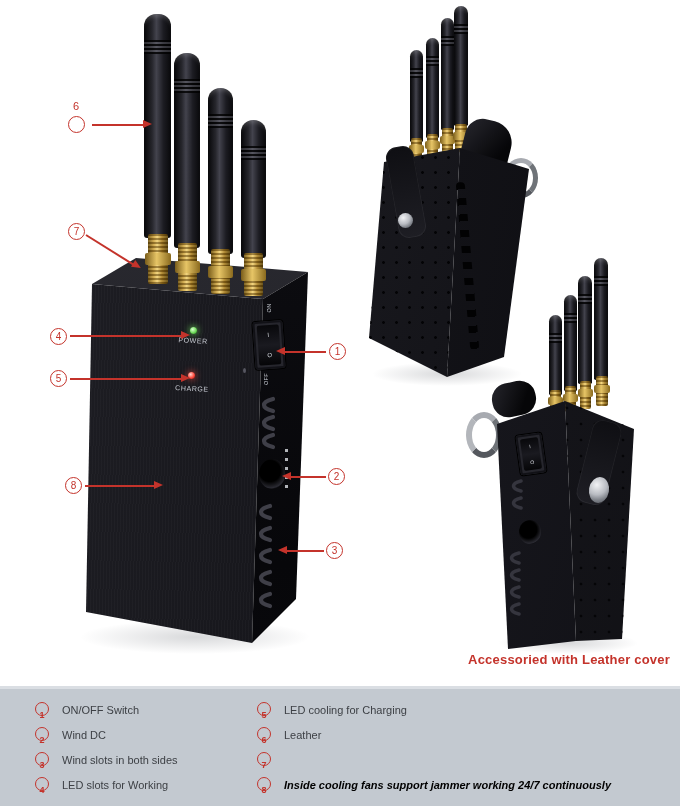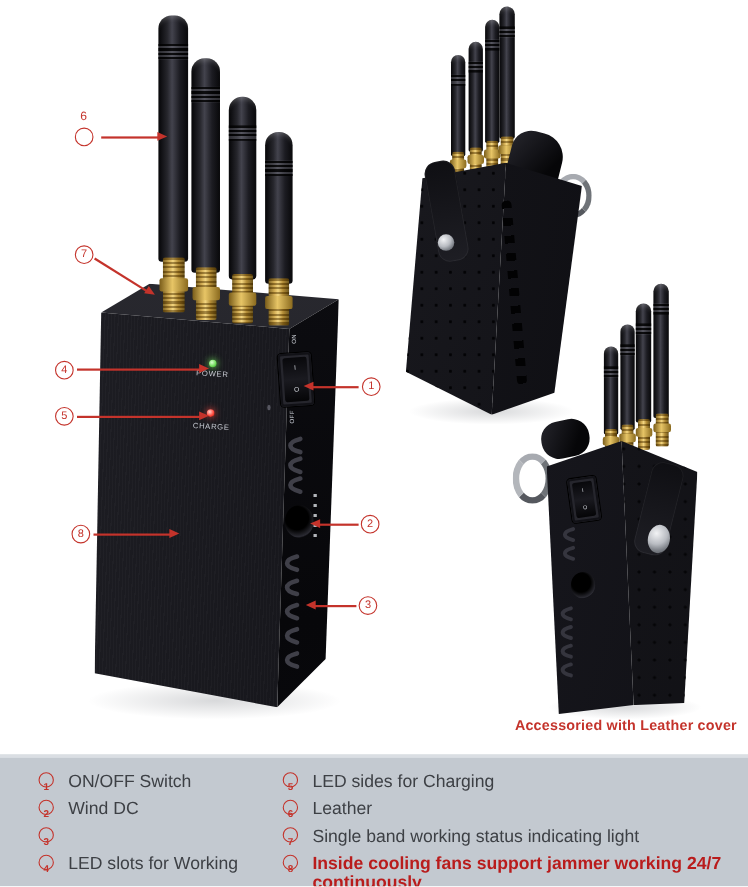--- a/index.html
+++ b/index.html
@@ -94,22 +94,22 @@
       color:#c4332b;font-size:13px;font-weight:bold;letter-spacing:.2px;}
   .legend{position:absolute;left:0;top:686px;width:680px;height:120px;background:#c3c9d0;
       border-top:3px solid #dadee3;box-sizing:border-box;}
   .lcol{position:absolute;top:13px;}
   .lrow{display:flex;align-items:flex-start;gap:12px;height:19px;margin-bottom:6px;}
   .lic{position:relative;width:16px;height:20px;flex:0 0 16px;}
   .lic i{display:block;position:absolute;top:0;left:1px;width:12px;height:12px;
       border:1.4px solid #c4332b;border-radius:50%;}
   .lic b{position:absolute;top:8px;left:0;width:16px;text-align:center;font-size:9px;
       font-weight:bold;color:#c4332b;font-style:normal;}
-  .llab{font-size:16px;line-height:17px;color:#3d4045;}
-  .llab.bold{font-weight:bold;color:#b91c1c;}
+  .llab{font-size:11px;line-height:17px;color:#3d4045;}
+  .llab.bold{font-weight:bold;color:#000000;font-style:italic;}
 </style>
 </head>
 <body>
 
 <div class="stage">
 
   <div class="shadow" style="left:80px;top:620px;width:230px;height:34px;"></div>
   <div class="shadow" style="left:372px;top:362px;width:150px;height:24px;"></div>
   <div class="shadow" style="left:498px;top:632px;width:140px;height:22px;"></div>
 
@@ -270,50 +270,50 @@
             <i></i>
             <b>2</b>
           </span>
         <span class="llab">Wind DC</span>
       </div>
       <div class="lrow">
         <span class="lic">
             <i></i>
             <b>3</b>
           </span>
+        <span class="llab">Wind slots in both sides</span>
       </div>
       <div class="lrow">
         <span class="lic">
             <i></i>
             <b>4</b>
           </span>
         <span class="llab">LED slots for Working</span>
       </div>
     </div>
     <div class="lcol" style="left:256px;">
       <div class="lrow">
         <span class="lic">
             <i></i>
             <b>5</b>
           </span>
-        <span class="llab">LED sides for Charging</span>
+        <span class="llab">LED cooling for Charging</span>
       </div>
       <div class="lrow">
         <span class="lic">
             <i></i>
             <b>6</b>
           </span>
         <span class="llab">Leather</span>
       </div>
       <div class="lrow">
         <span class="lic">
             <i></i>
             <b>7</b>
           </span>
-        <span class="llab">Single band working status indicating light</span>
       </div>
       <div class="lrow">
         <span class="lic">
             <i></i>
             <b>8</b>
           </span>
         <span class="llab bold">Inside cooling fans support jammer working 24/7 continuously</span>
       </div>
     </div>
   </div>

